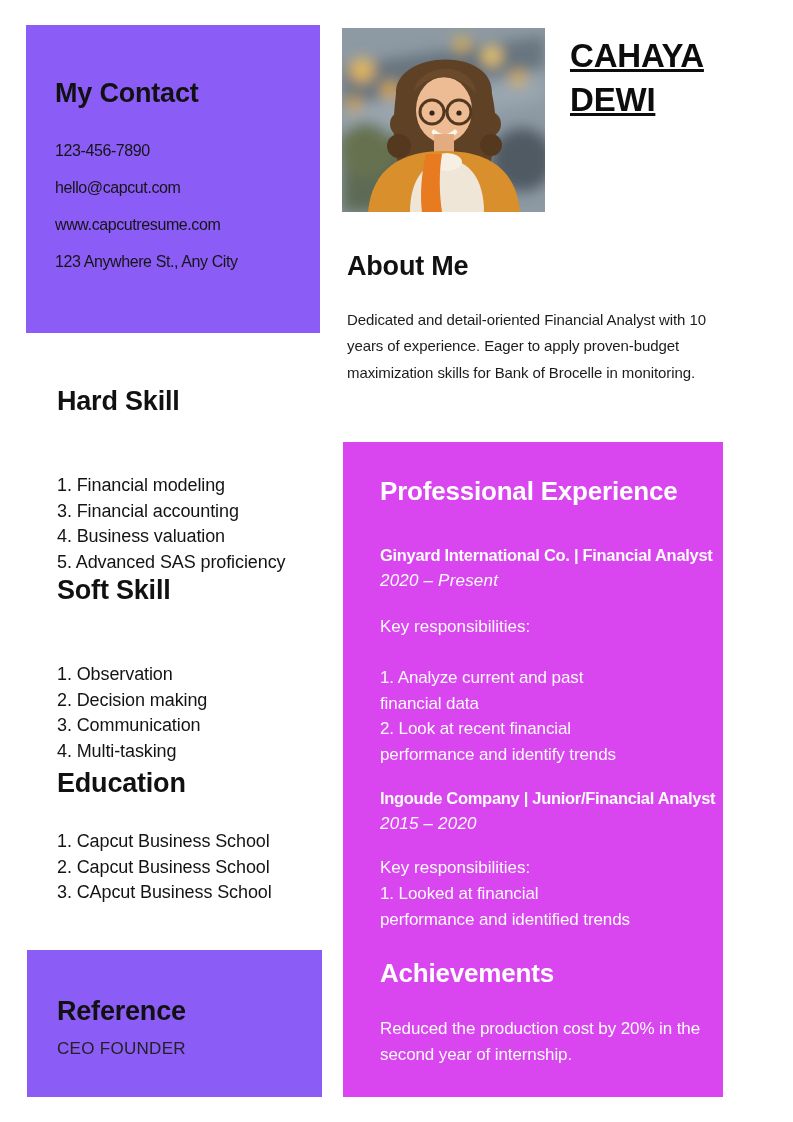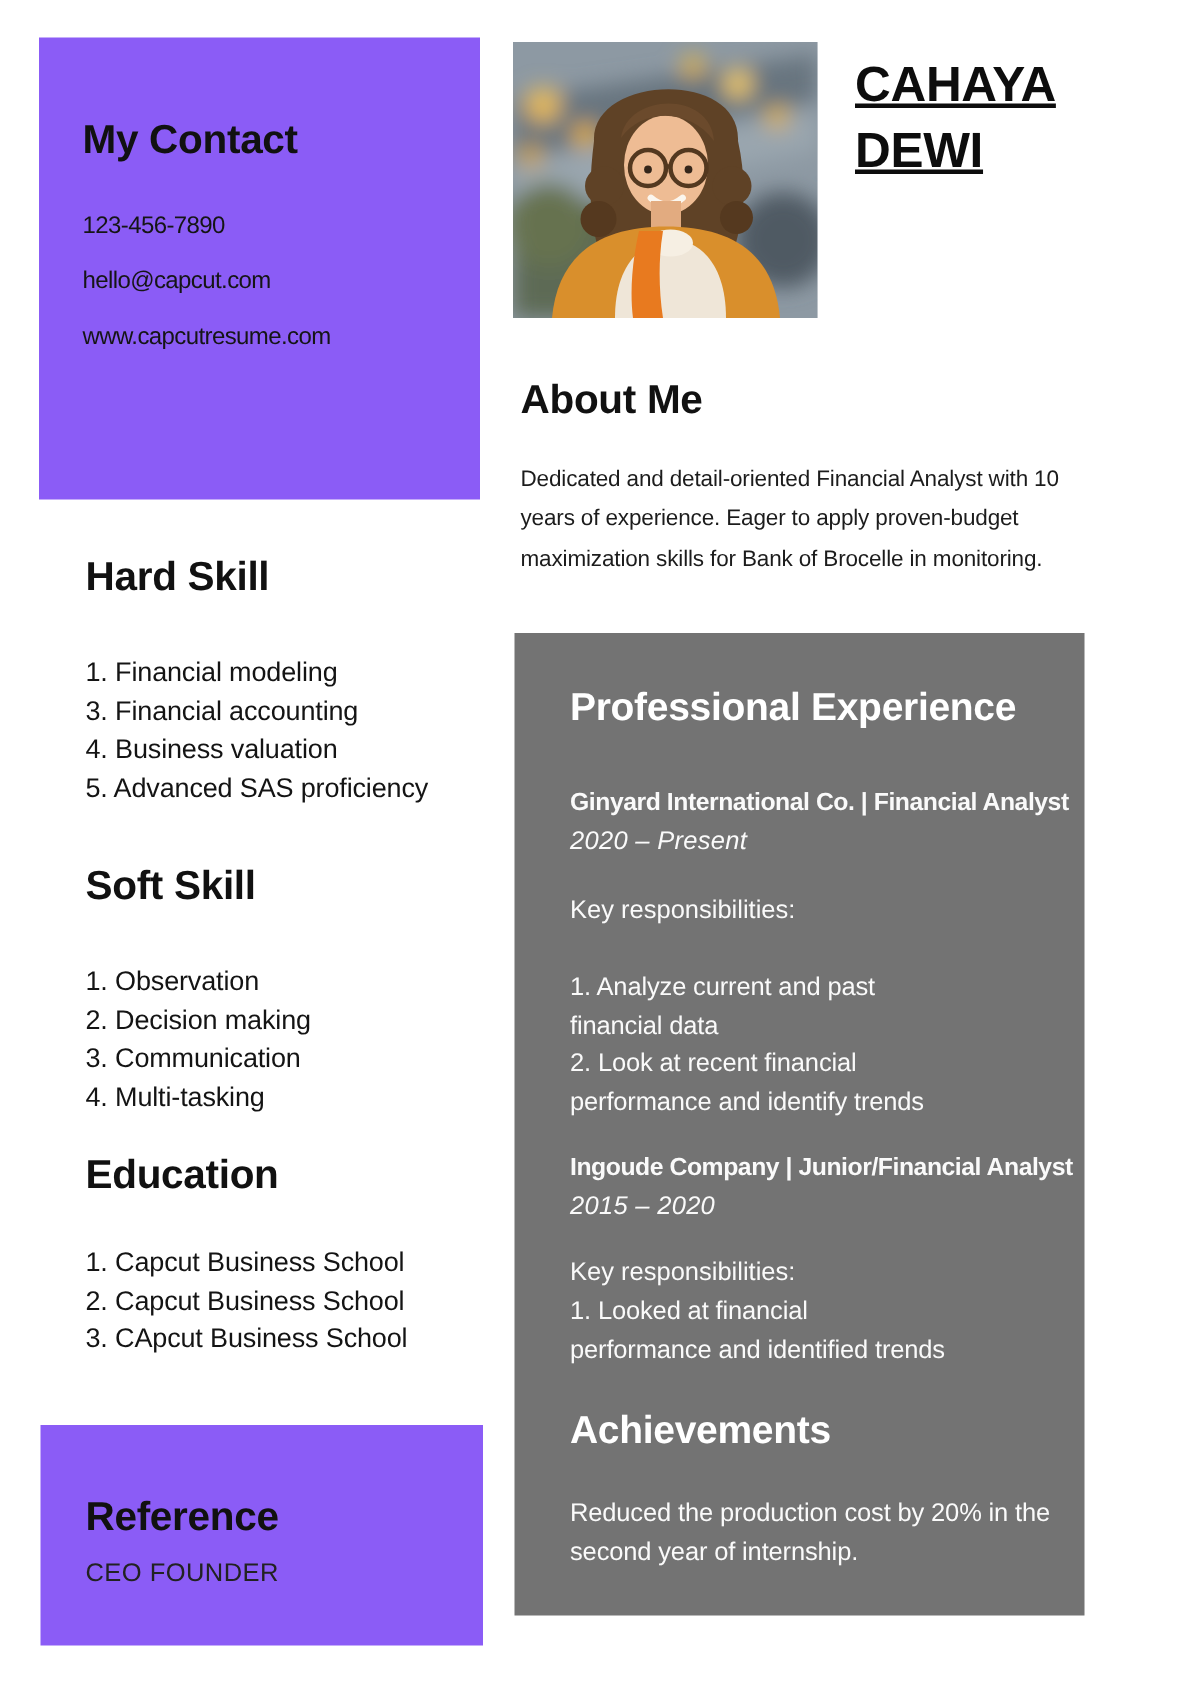--- a/index.html
+++ b/index.html
@@ -15,24 +15,24 @@
 
   
   .contact-box {
     position: absolute; left: 26px; top: 25px; width: 294px; height: 308px;
     background: #8b5cf6; padding: 52px 24px 0 29px;
   }
   .h-section { font-size: 27px; font-weight: 700; line-height: 32px; letter-spacing: -0.2px; color: #111; }
   .contact-list { margin-top: 33px; list-style: none; }
   .contact-list li { font-size: 16px; line-height: 18px; margin-bottom: 19px; letter-spacing: -0.4px; color: #151515; }
 
-  .sec-hard { position: absolute; left: 57px; top: 368px; width: 270px; }
+  .sec-hard { position: absolute; left: 57px; top: 385px; width: 270px; }
   .sec-soft { position: absolute; left: 57px; top: 574px; width: 270px; }
   .sec-edu  { position: absolute; left: 57px; top: 767px; width: 280px; }
-  .plain-list { margin-top: 36px; }
+  .plain-list { margin-top: 56px; }
   .sec-edu .plain-list { margin-top: 30px; }
   .plain-list div { font-size: 18px; line-height: 25.5px; letter-spacing: -0.1px; color: #141414; }
 
   .reference-box {
     position: absolute; left: 27px; top: 950px; width: 295px; height: 147px;
     background: #8b5cf6; padding: 45px 20px 0 30px;
   }
   .reference-sub { margin-top: 12px; font-size: 17px; letter-spacing: 0.3px; color: #222; }
 
   
@@ -41,22 +41,22 @@
     overflow: hidden; background: #8d99a3;
   }
   .name-block { position: absolute; left: 570px; top: 34px; width: 215px; }
   .name-line { font-size: 33px; font-weight: 700; line-height: 44px; letter-spacing: -0.2px; color: #0d0d0d; text-decoration: underline; }
   .job-title { margin-top: 11px; font-size: 20px; font-weight: 700; letter-spacing: -0.2px; color: #111; }
 
   .about-block { position: absolute; left: 347px; top: 250px; width: 400px; }
   .about-body { margin-top: 25px; width: 382px; font-size: 15px; line-height: 26.3px; letter-spacing: -0.1px; color: #1c1c1c; }
 
   .panel {
-    position: absolute; left: 343px; top: 422px; width: 380px; height: 655px;
-    background: #737373; color: #fafafa;
+    position: absolute; left: 343px; top: 442px; width: 380px; height: 655px;
+    background: #d946ef; color: #fafafa;
     padding: 34px 8px 0 37px;
   }
   .panel-title { font-size: 26px; font-weight: 700; line-height: 30px; letter-spacing: -0.2px; color: #ffffff; }
   .panel .title-exp { margin-bottom: 36px; }
   .job-heading { font-size: 16.5px; font-weight: 700; line-height: 26px; letter-spacing: -0.3px; white-space: nowrap; }
   .job-period { font-size: 17px; font-style: italic; line-height: 26px; letter-spacing: 0.2px; }
   .resp-label { margin-top: 20px; font-size: 17px; line-height: 26px; }
   .resp-lines { margin-top: 25px; }
   .resp-lines div { font-size: 17px; line-height: 25.5px; letter-spacing: -0.1px; }
   .job2 { margin-top: 18px; }
@@ -69,20 +69,21 @@
 <body>
 
 <div class="page">
 
   <section class="contact-box">
     <h2 class="h-section">My Contact</h2>
     <ul class="contact-list">
       <li>123-456-7890</li>
       <li>hello@capcut.com</li>
       <li>www.capcutresume.com</li>
+      <li>123 Anywhere St., Any City</li>
     </ul>
   </section>
 
   <section class="sec-hard">
     <h2 class="h-section">Hard Skill</h2>
     <div class="plain-list">
       <div>1. Financial modeling</div>
       <div>3. Financial accounting</div>
       <div>4. Business valuation</div>
       <div>5. Advanced SAS proficiency</div>

